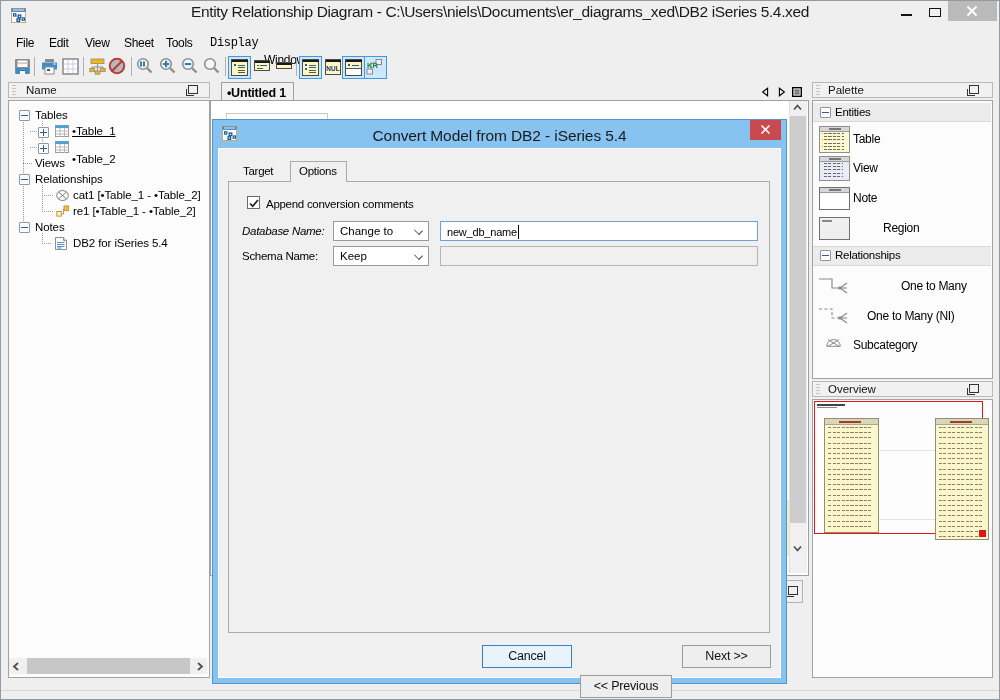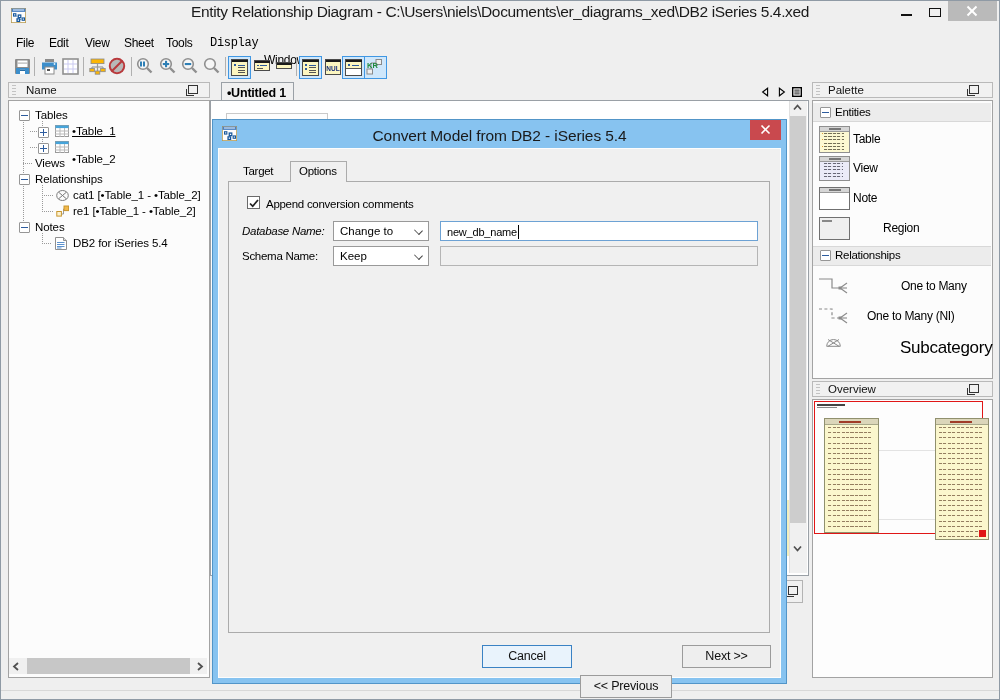--- a/index.html
+++ b/index.html
@@ -383,21 +383,21 @@
       <line x1="22" y1="11" x2="29" y2="16"></line>
     </g>
   <rect x="20.5" y="9.5" width="3" height="3" fill="#8a8a8a"></rect>
 </svg>
 <div class="lbl" style="left:853px;top:309px;font-size:12px;margin-left:14px;">One to Many (NI)</div>
 <svg class="abs" style="left:826px;top:336px" width="15" height="11" viewBox="0 0 15 11">
   <path d="M0.7 10.3 a6.8 6.8 0 0 1 13.6 0 z" fill="none" stroke="#8a8a8a" stroke-width="1"></path>
   <line x1="2" y1="3.5" x2="13" y2="10.3" stroke="#8a8a8a" stroke-width="1"></line>
   <line x1="13" y1="3.5" x2="2" y2="10.3" stroke="#8a8a8a" stroke-width="1"></line>
 </svg>
-<div class="lbl" style="left:900px;top:338px;font-size:17px;">Subcategory</div>
+<div class="lbl" style="left:853px;top:338px;font-size:12px;">Subcategory</div>
 
 <div class="phead" style="left:812px;top:381px;width:179px;height:14px;">
   <div class="grip"></div>
   <span class="abs" style="left:15px;top:1px;">Overview</span>
   <div class="flt" style="right:13px;top:2px;"></div>
 </div>
 <div class="body-box" style="left:812px;top:399px;width:179px;height:277px;background:#fdfdfd;"></div>
 <div class="abs" style="left:878px;top:450px;width:57px;height:1px;background:#e3e3e3;"></div>
 <div class="abs" style="left:878px;top:519px;width:57px;height:1px;background:#e3e3e3;"></div>
 <div class="abs" style="left:814px;top:401px;width:167px;height:131px;border:1.5px solid #e01616;"></div>

